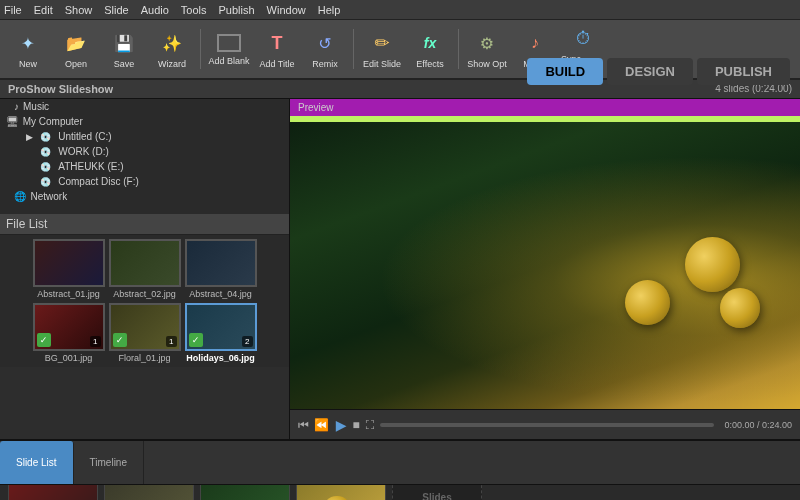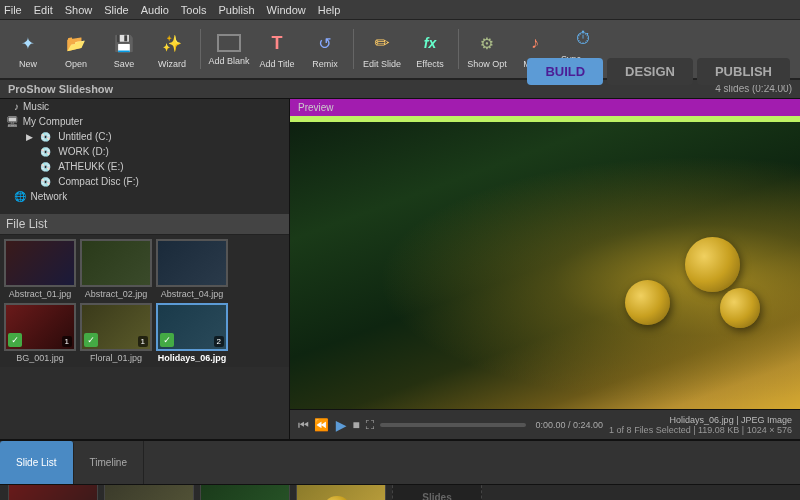--- a/index.html
+++ b/index.html
@@ -11,39 +11,39 @@
 
     
     #toolbar { background: #4a4a4a; height: 60px; display: flex; align-items: center; padding: 0 6px; gap: 4px; border-bottom: 2px solid #222; }
     .tool-btn { display: flex; flex-direction: column; align-items: center; justify-content: center; width: 44px; height: 52px; cursor: pointer; color: #ddd; font-size: 9px; gap: 2px; border-radius: 3px; }
     .tool-icon { width: 28px; height: 28px; display: flex; align-items: center; justify-content: center; font-size: 16px; }
     .tool-separator { width: 1px; height: 40px; background: #666; margin: 0 2px; }
 
     
     #mode-buttons { position: absolute; top: 38px; right: 10px; display: flex; gap: 4px; }
     .mode-btn { padding: 6px 18px; border-radius: 4px; font-size: 13px; font-weight: bold; cursor: pointer; border: none; }
-    .mode-btn.active { background: #5c9bd6; color: #4c1d95; }
+    .mode-btn.active { background: #5c9bd6; color: #000000; }
     .mode-btn.inactive { background: #3a3a3a; color: #aaa; }
 
     
     #main { display: flex; height: 340px; }
 
     
     #left-panel { width: 290px; min-width: 290px; background: #2d2d2d; border-right: 1px solid #111; display: flex; flex-direction: column; }
 
     #folder-section { flex: 0 0 auto; }
     #folder-header { background: #444; padding: 3px 6px; font-size: 10px; color: #ccc; border-bottom: 1px solid #222; }
     #folder-list { height: 115px; overflow-y: auto; background: #2a2a2a; }
     .folder-item { padding: 2px 6px; cursor: pointer; display: flex; align-items: center; gap: 4px; font-size: 10px; color: #ccc; }
     .folder-indent1 { padding-left: 14px; }
     .folder-indent2 { padding-left: 26px; }
 
     #file-section { flex: 1; display: flex; flex-direction: column; }
     #file-header { background: #444; padding: 3px 6px; font-size: 12px; color: #ccc; border-bottom: 1px solid #222; }
-    #file-grid { display: flex; flex-wrap: wrap; gap: 4px; padding: 4px; background: #2a2a2a; overflow-y: auto; align-content: flex-start; }
+    #file-grid { display: flex; flex-wrap: wrap; gap: 4px; padding: 4px; background: #2a2a2a; overflow-y: auto; align-content: flex-start; justify-content: center; }
     .file-thumb { width: 72px; cursor: pointer; text-align: center; }
     .file-thumb-img { width: 72px; height: 48px; border: 2px solid #555; position: relative; overflow: hidden; }
     .file-thumb-img.selected { border-color: #5c9bd6; background: #5c9bd6; }
     .file-thumb-label { font-size: 9px; color: #bbb; margin-top: 2px; word-break: break-all; }
     .file-thumb-label.selected-label { color: #fff; font-weight: bold; }
     .badge { position: absolute; bottom: 2px; right: 2px; background: rgba(0,0,0,0.6); color: #fff; font-size: 8px; padding: 1px 3px; border-radius: 2px; }
     .check-badge { position: absolute; bottom: 2px; left: 2px; width: 14px; height: 14px; background: #4a4; border-radius: 2px; display: flex; align-items: center; justify-content: center; color: #fff; font-size: 9px; }
 
     
     #right-panel { flex: 1; display: flex; flex-direction: column; background: #222; }
@@ -277,24 +277,20 @@
     <div id="transport" style="position:relative;">
       <span class="transport-btn">⏮</span>
       <span class="transport-btn">⏪</span>
       <span class="transport-btn" style="color:#5c9bd6;font-size:14px;">▶</span>
       <span class="transport-btn">■</span>
       <span class="transport-btn">⛶</span>
       <div id="progress-bar">
         <div id="progress-fill"></div>
       </div>
       <span style="font-size:9px;color:#aaa;white-space:nowrap;margin-left:4px;">0:00.00 / 0:24.00</span>
-      <div style="margin-left:auto;text-align:right;">
-        <div style="font-size:9px;color:#bbb;">Holidays_06.jpg  |  JPEG Image</div>
-        <div style="font-size:9px;color:#999;">1 of 8 Files Selected  |  119.08 KB  |  1024 × 576</div>
-      </div>
     </div>
   </div>
 </div>
 
 <div id="bottom-panel">
   <div id="tabs-bar">
     <div class="tab active">Slide List</div>
     <div class="tab">Timeline</div>
   </div>
   <div id="slide-strip">

